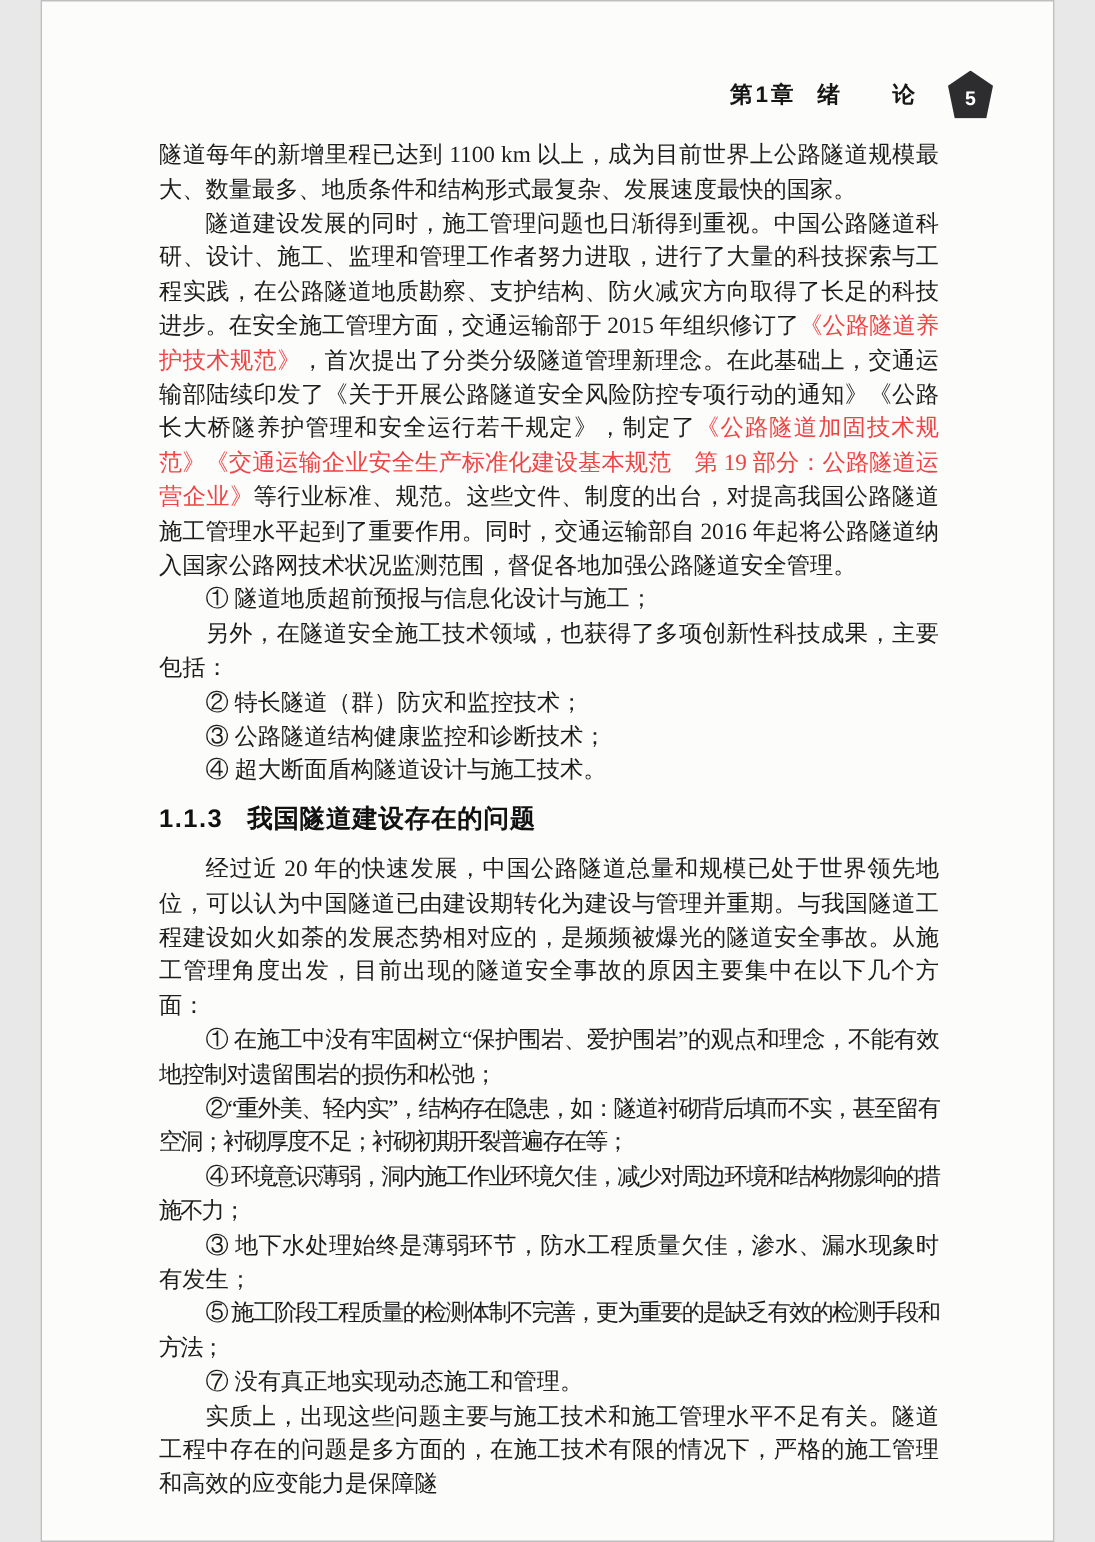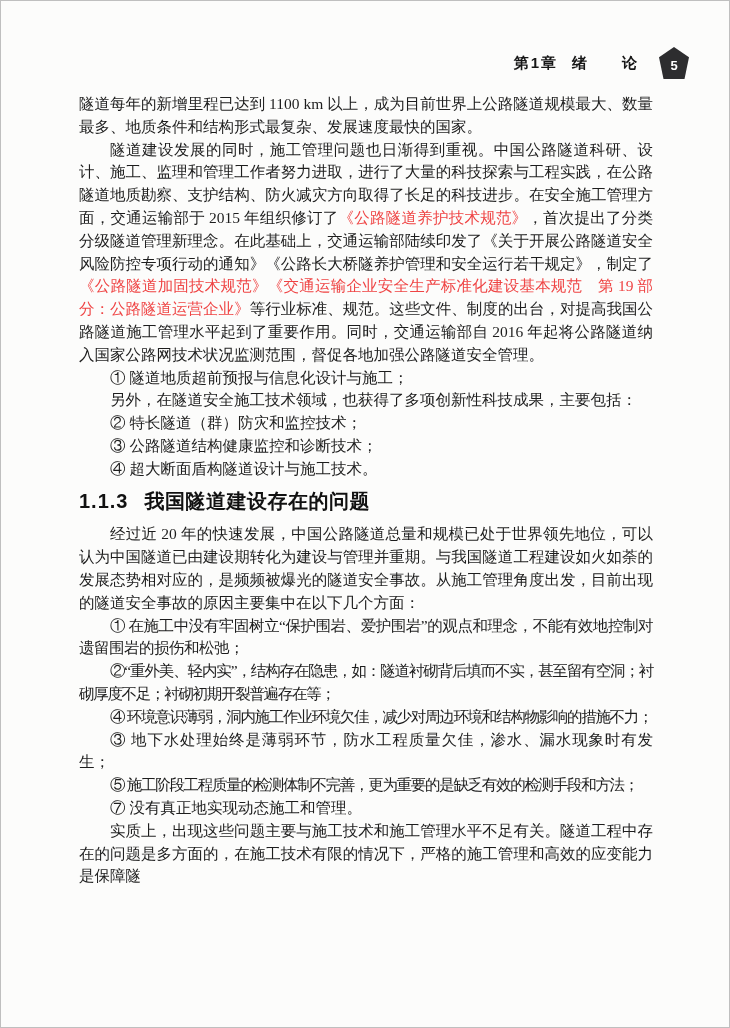--- a/index.html
+++ b/index.html
@@ -2,21 +2,21 @@
 <html><head>
 <meta charset="utf-8">
 <style>
   html, body {
     margin: 0;
     padding: 0;
     background: #e8e8e8;
   }
   .page {
     position: relative;
-    width: 730px;
+    width: 676px;
     height: 1028px;
     margin: 0 auto;
     background: #fcfcfb;
     border: 1px solid #bfbfbf;
     box-sizing: border-box;
     padding: 92px 76px 0 78px;
     overflow: hidden;
     font-family: "Liberation Serif", "DejaVu Serif", serif;
     color: #1d1d1d;
   }
@@ -63,21 +63,21 @@
     line-height: 22.8px;
     text-align: justify;
   }
   .para { margin: 0; }
   .indent { text-indent: 2em; }
   .tint { color: #ef4444; }
   .cram { letter-spacing: -1.3px; }
   .cram-lite { letter-spacing: -0.5px; }
   .section-heading {
     font-family: "Liberation Sans", "DejaVu Sans", sans-serif;
-    font-size: 20px;
+    font-size: 17px;
     font-weight: bold;
     color: #111111;
     margin: 9px 0 11px 0;
     letter-spacing: 0.5px;
   }
   .section-heading .sec-num { margin-right: 16px; letter-spacing: 1px; }
 </style>
 </head>
 <body>
 

